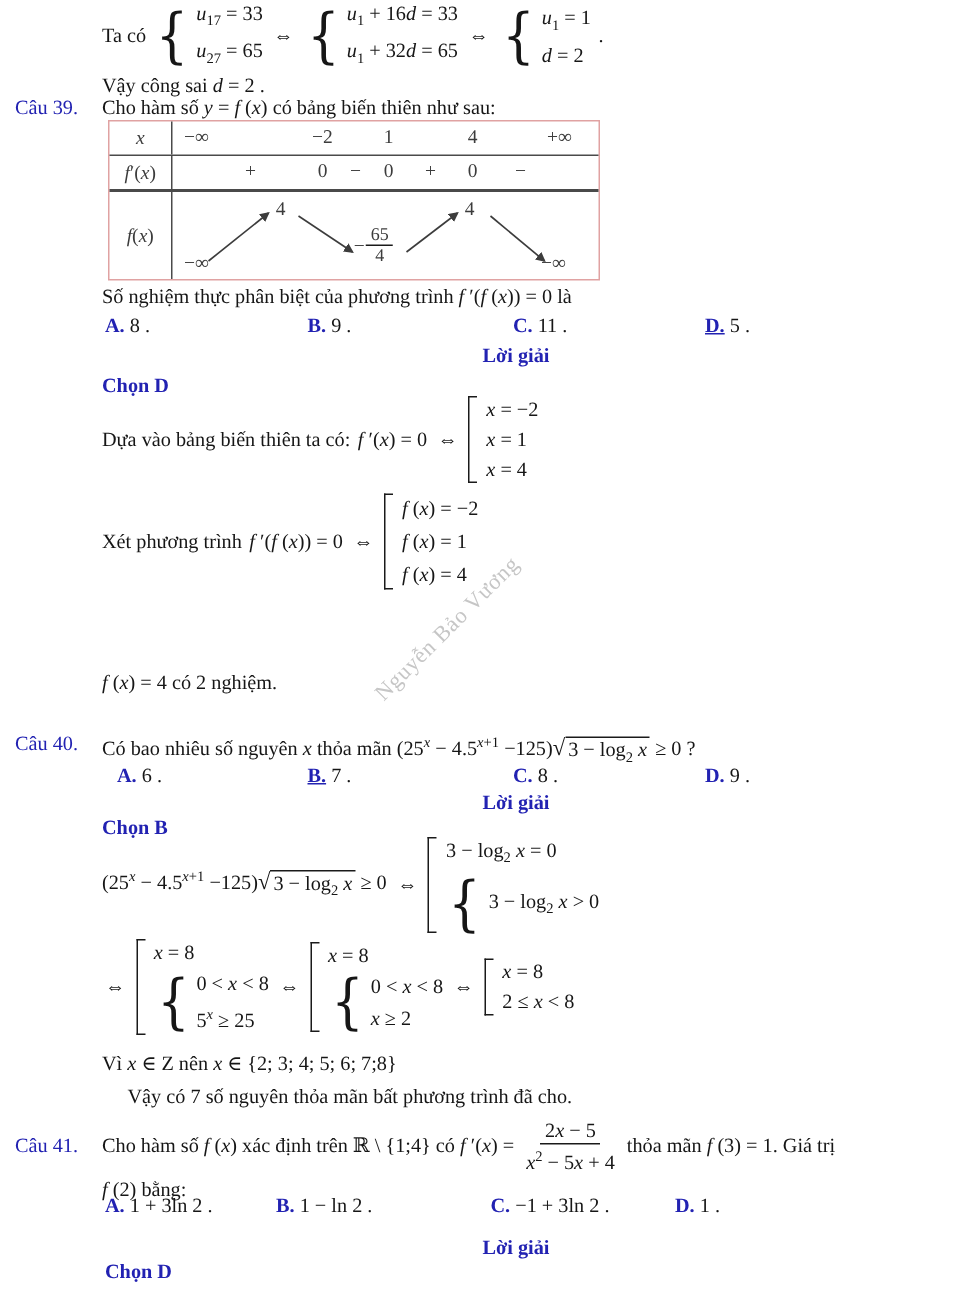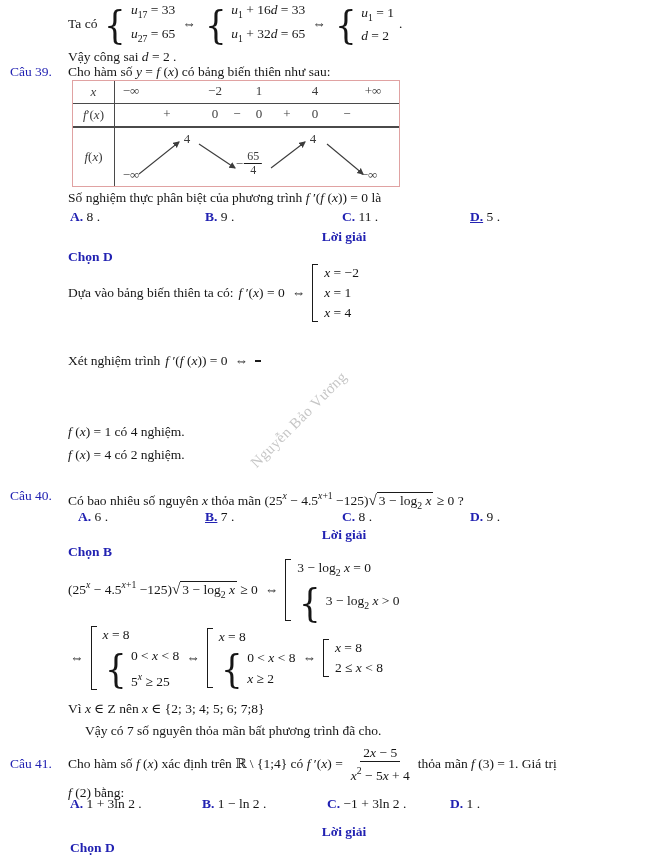--- a/index.html
+++ b/index.html
@@ -164,29 +164,33 @@
       <span class="lbrk"></span>
       <span class="col">
         <span class="mline"><i>x</i> = −2</span>
         <span class="mline"><i>x</i> = 1</span>
         <span class="mline"><i>x</i> = 4</span>
       </span>
     </span>
   </div>
 
   <div class="abs mrow" style="left:68px;top:327px;height:68px">
-    <span>Xét nghiệm trình</span>
+    <span>Xét phương trình</span>
     <span><i>f</i> ′(<i>f</i> (<i>x</i>)) = 0</span>
     <span class="iff">⇔</span>
     <span class="grp">
       <span class="lbrk"></span>
-    </span>
-  </div>
-
-  <div class="abs" style="left:68px;top:422px"><i>f</i> (<i>x</i>) = 1 có 4 nghiệm.</div>
+      <span class="col">
+        <span class="mline" style="line-height:22px"><i>f</i> (<i>x</i>) = −2</span>
+        <span class="mline" style="line-height:22px"><i>f</i> (<i>x</i>) = 1</span>
+        <span class="mline" style="line-height:22px"><i>f</i> (<i>x</i>) = 4</span>
+      </span>
+    </span>
+  </div>
+
   <div class="abs" style="left:68px;top:445px"><i>f</i> (<i>x</i>) = 4 có 2 nghiệm.</div>
 
   <div class="abs" style="left:0;top:486px;right:0">
     <span class="qlabel">Câu 40.</span>
     <span class="qbody">Có bao nhiêu số nguyên <i>x</i> thỏa mãn (25<sup><i>x</i></sup> − 4.5<sup><i>x</i>+1</sup> −125)<span class="rad">√</span><span class="ol">3 − log<sub>2</sub> <i>x</i></span> ≥ 0 ?</span>
   </div>
 
   <div class="abs" style="left:0;top:507px;right:0;height:20px">
     <span class="opt" style="left:78px"><span class="optl">A.</span> <span>6 .</span></span>
     <span class="opt" style="left:205px"><span class="optl ul">B.</span> <span>7 .</span></span>
@@ -264,21 +268,21 @@
         <span class="num">2<i>x</i> − 5</span>
         <span class="den"><i>x</i><sup>2</sup> − 5<i>x</i> + 4</span>
       </span>
       <span>thỏa mãn <i>f</i> (3) = 1. Giá trị</span>
     </div>
   </div>
   <div class="abs" style="left:68px;top:783px"><i>f</i> (2) bằng:</div>
 
   <div class="abs" style="left:0;top:794px;right:0;height:20px">
     <span class="opt" style="left:70px"><span class="optl">A.</span> <span>1 + 3ln 2 .</span></span>
-    <span class="opt" style="left:202px"><span class="optl">B.</span> <span>1 − ln 2 .</span></span>
+    <span class="opt" style="left:184px"><span class="optl">B.</span> <span>1 − ln 2 .</span></span>
     <span class="opt" style="left:327px"><span class="optl">C.</span> <span>−1 + 3ln 2 .</span></span>
     <span class="opt" style="left:450px"><span class="optl">D.</span> <span>1 .</span></span>
   </div>
 
   <div class="center-blue" style="top:822px">Lời giải</div>
   <div class="abs blue" style="left:70px;top:838px">Chọn D</div>
 
 </div>
 
 </body></html>

